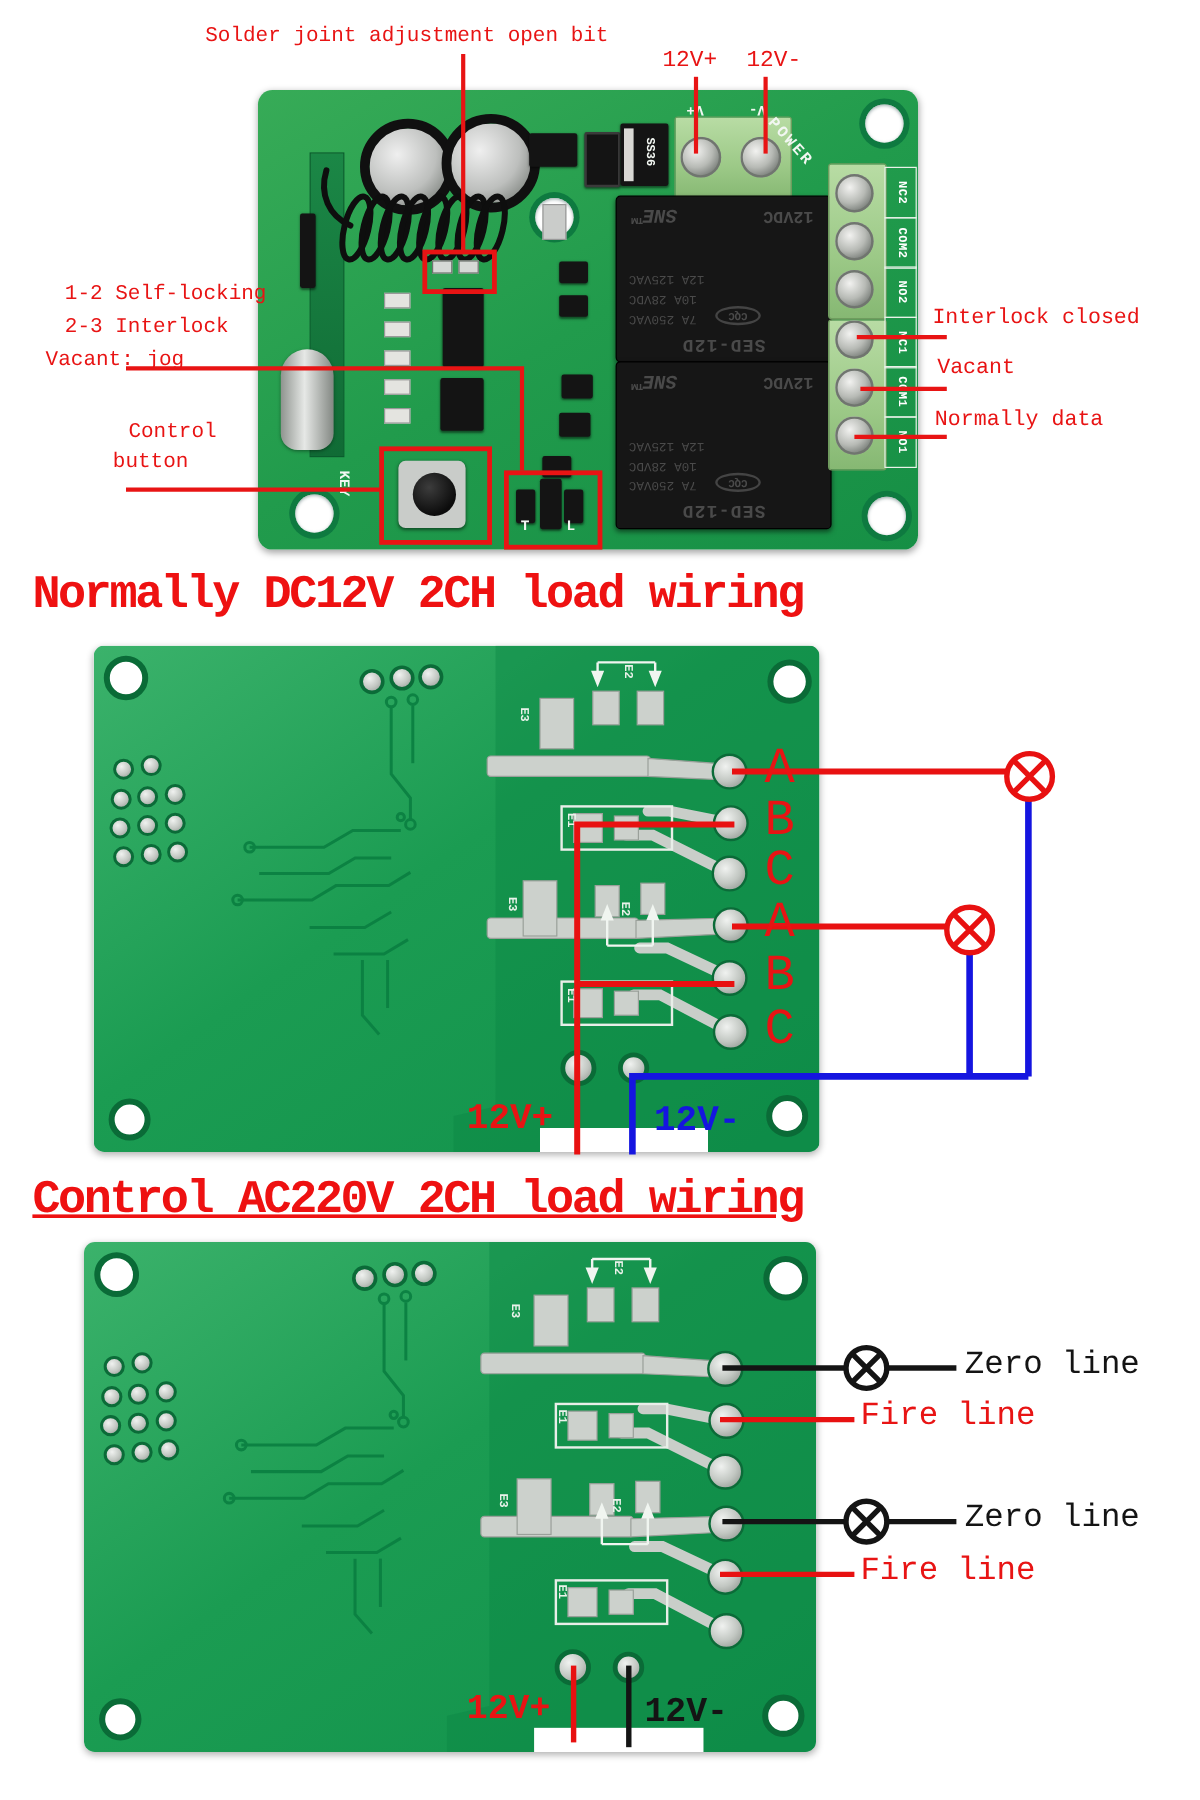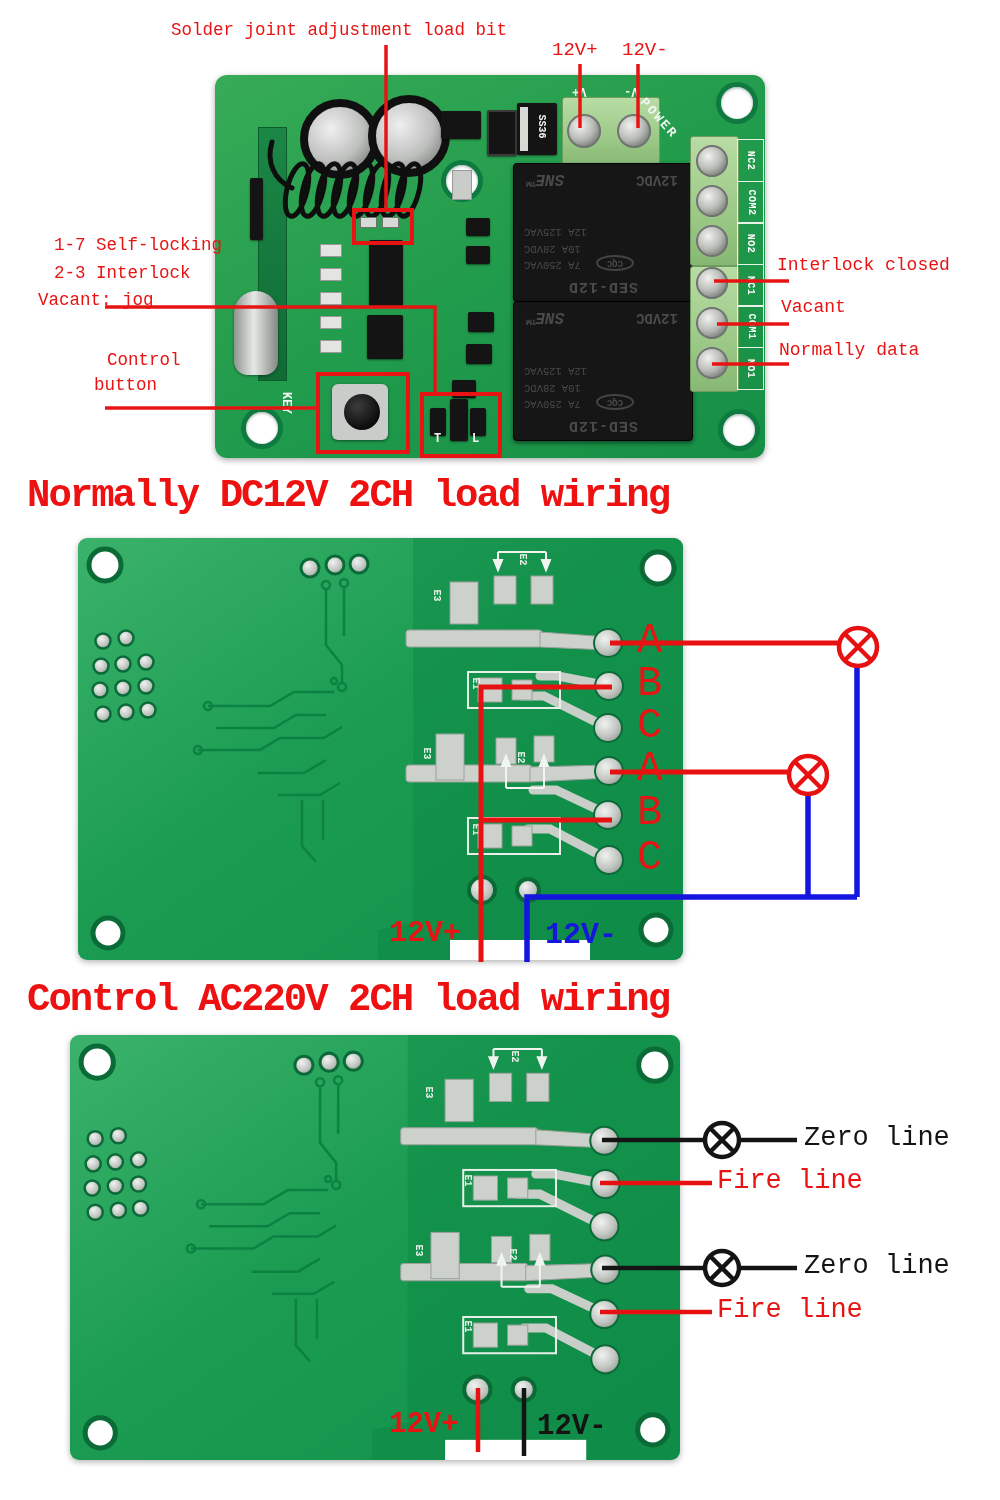--- a/index.html
+++ b/index.html
@@ -306,21 +306,21 @@
 
   <div class="ann txt60" style="left:637px;top:619px;font-size:42px;">A</div>
   <div class="ann txt60" style="left:637px;top:662px;font-size:42px;">B</div>
   <div class="ann txt60" style="left:637px;top:704px;font-size:42px;">C</div>
   <div class="ann txt60" style="left:637px;top:747px;font-size:42px;">A</div>
   <div class="ann txt60" style="left:637px;top:791px;font-size:42px;">B</div>
   <div class="ann txt60" style="left:637px;top:836px;font-size:42px;">C</div>
   <div class="ann txt60" style="left:389px;top:918px;font-size:30px;font-weight:700;">12V+</div>
   <div class="ann blue txt60" style="left:545px;top:920px;font-size:30px;font-weight:700;">12V-</div>
 
-  <div class="title txt60" style="left:27px;top:978px;">Control AC220V 2CH load wiring</div>
+  <div class="title txt60" style="left:27px;top:978px;text-decoration:underline;">Control AC220V 2CH load wiring</div>
 
   <div class="backboard" style="left:70px;top:1035px;width:610px;height:425px;">
     <svg width="610" height="425" viewBox="0 0 605 422" preserveAspectRatio="none">
       <rect width="605" height="422" fill="url(#bg1)"></rect>
       <path d="M335,0 H605 V422 H300 V392 L335,384 Z" fill="#0b8544" opacity=".4"></path>
       <g stroke="#0a7f41" stroke-width="2.5" fill="none" opacity=".9">
         <path d="M248,52 v55 l16,20 v18"></path>
           <path d="M266,50 v48"></path>
         <path d="M130,168 h62 l24,-14 h40"></path>
           <path d="M138,190 h58 l22,-13 h30"></path>
@@ -414,24 +414,24 @@
     <div class="elabel" style="left:391px;top:286px;">E1</div>
   </div>
 
   <div class="ann blk txt60" style="left:804px;top:1124px;font-size:27px;">Zero line</div>
   <div class="ann txt60" style="left:717px;top:1167px;font-size:27px;">Fire line</div>
   <div class="ann blk txt60" style="left:804px;top:1252px;font-size:27px;">Zero line</div>
   <div class="ann txt60" style="left:717px;top:1296px;font-size:27px;">Fire line</div>
   <div class="ann txt60" style="left:389px;top:1410px;font-size:29px;font-weight:700;">12V+</div>
   <div class="ann blk txt60" style="left:537px;top:1412px;font-size:29px;font-weight:700;">12V-</div>
 
-  <div class="ann txt60" style="left:171px;top:21px;font-size:17.5px;">Solder joint adjustment load bit</div>
+  <div class="ann txt60" style="left:171px;top:21px;font-size:17.5px;">Solder joint adjustment open bit</div>
   <div class="ann txt60" style="left:552px;top:41px;font-size:19px;">12V+</div>
   <div class="ann txt60" style="left:622px;top:41px;font-size:19px;">12V-</div>
-  <div class="ann txt60" style="left:54px;top:236px;font-size:17.5px;">1-7 Self-locking</div>
+  <div class="ann txt60" style="left:54px;top:236px;font-size:17.5px;">1-2 Self-locking</div>
   <div class="ann txt60" style="left:54px;top:264px;font-size:17.5px;">2-3 Interlock</div>
   <div class="ann txt60" style="left:38px;top:291px;font-size:17.5px;">Vacant: jog</div>
   <div class="ann txt60" style="left:107px;top:351px;font-size:17.5px;">Control</div>
   <div class="ann txt60" style="left:94px;top:376px;font-size:17.5px;">button</div>
   <div class="ann txt60" style="left:777px;top:256px;font-size:18px;">Interlock closed</div>
   <div class="ann txt60" style="left:781px;top:298px;font-size:18px;">Vacant</div>
   <div class="ann txt60" style="left:779px;top:341px;font-size:18px;">Normally data</div>
 
   <svg class="overlay" width="1000" height="1500" viewBox="0 0 1000 1500">
 

